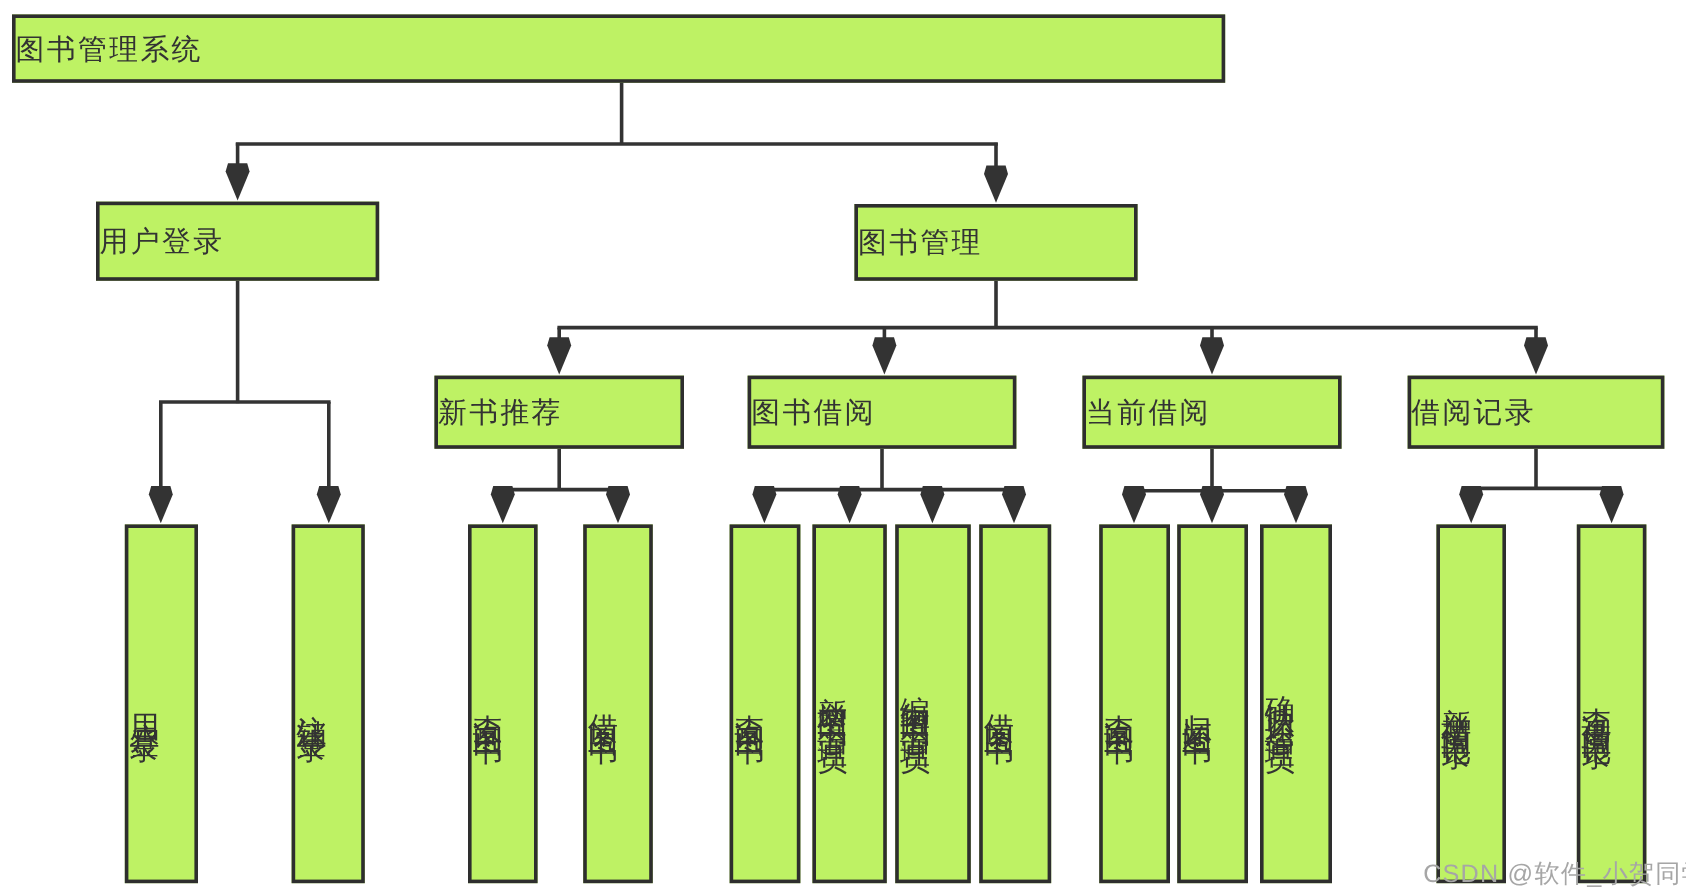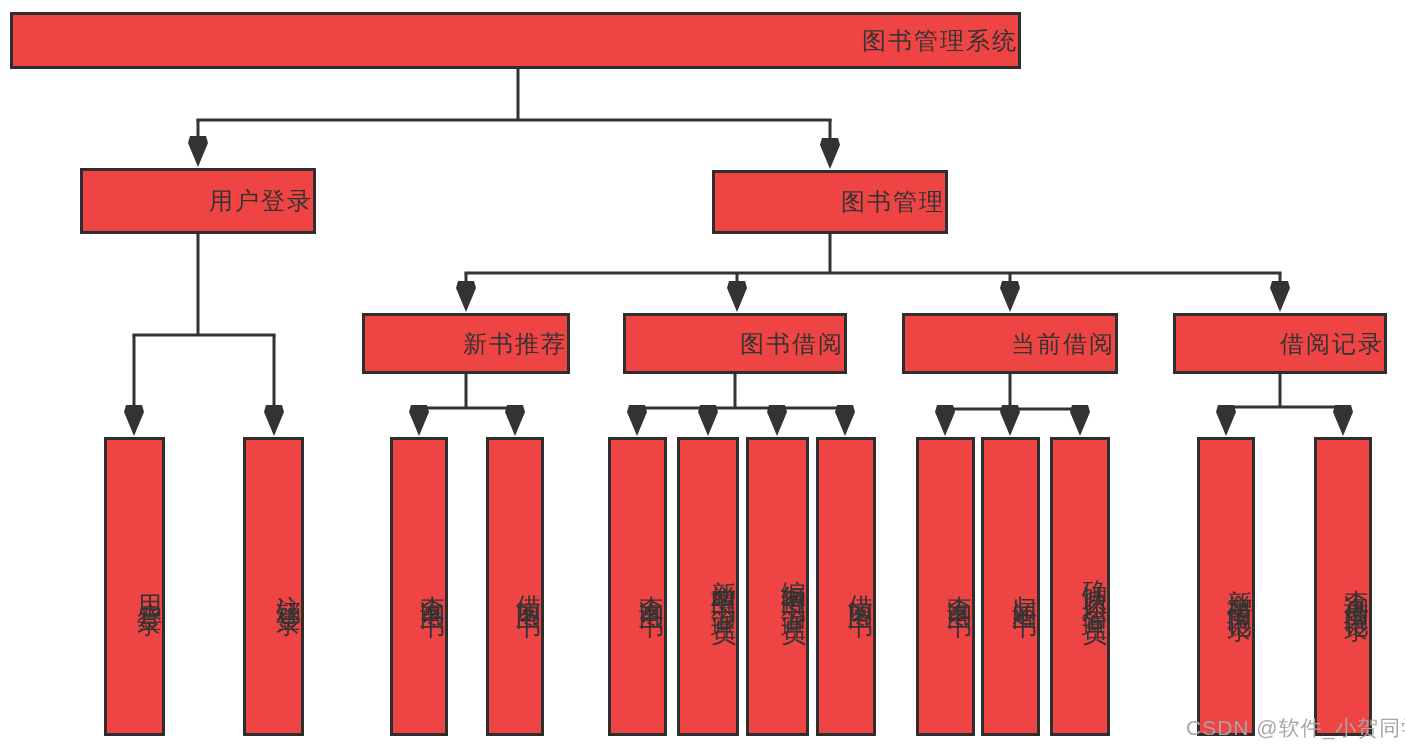--- a/index.html
+++ b/index.html
@@ -2,22 +2,22 @@
 <html><head>
 <meta charset="utf-8">
 <style>
   html,body{margin:0;padding:0;background:#ffffff;}
   .canvas{
     position:relative;width:1405px;height:747px;background:#ffffff;overflow:hidden;
     font-family:"Liberation Sans","DejaVu Sans",sans-serif;color:#333333;
   }
   .wires{position:absolute;left:0;top:0;z-index:1;}
   .box{
-    position:absolute;box-sizing:border-box;border:3px solid #2e2e2e;background:#ef4444;
-    display:flex;align-items:center;justify-content:flex-end;z-index:2;
+    position:absolute;box-sizing:border-box;border:3px solid #2e2e2e;background:#bef264;
+    display:flex;align-items:center;justify-content:flex-start;z-index:2;
   }
   .hlabel{font-size:24px;letter-spacing:2px;white-space:nowrap;color:#333333;}
   .vlabel{
     writing-mode:vertical-rl;text-orientation:mixed;
     font-size:25px;letter-spacing:6px;line-height:1;color:#333333;white-space:nowrap;
   }
   .root{left:10px;top:12px;width:1011px;height:57px;}
   .l2a{left:80px;top:168px;width:236px;height:66px;}
   .l2b{left:712px;top:170px;width:236px;height:64px;}
   .l3{top:313px;height:61px;}

